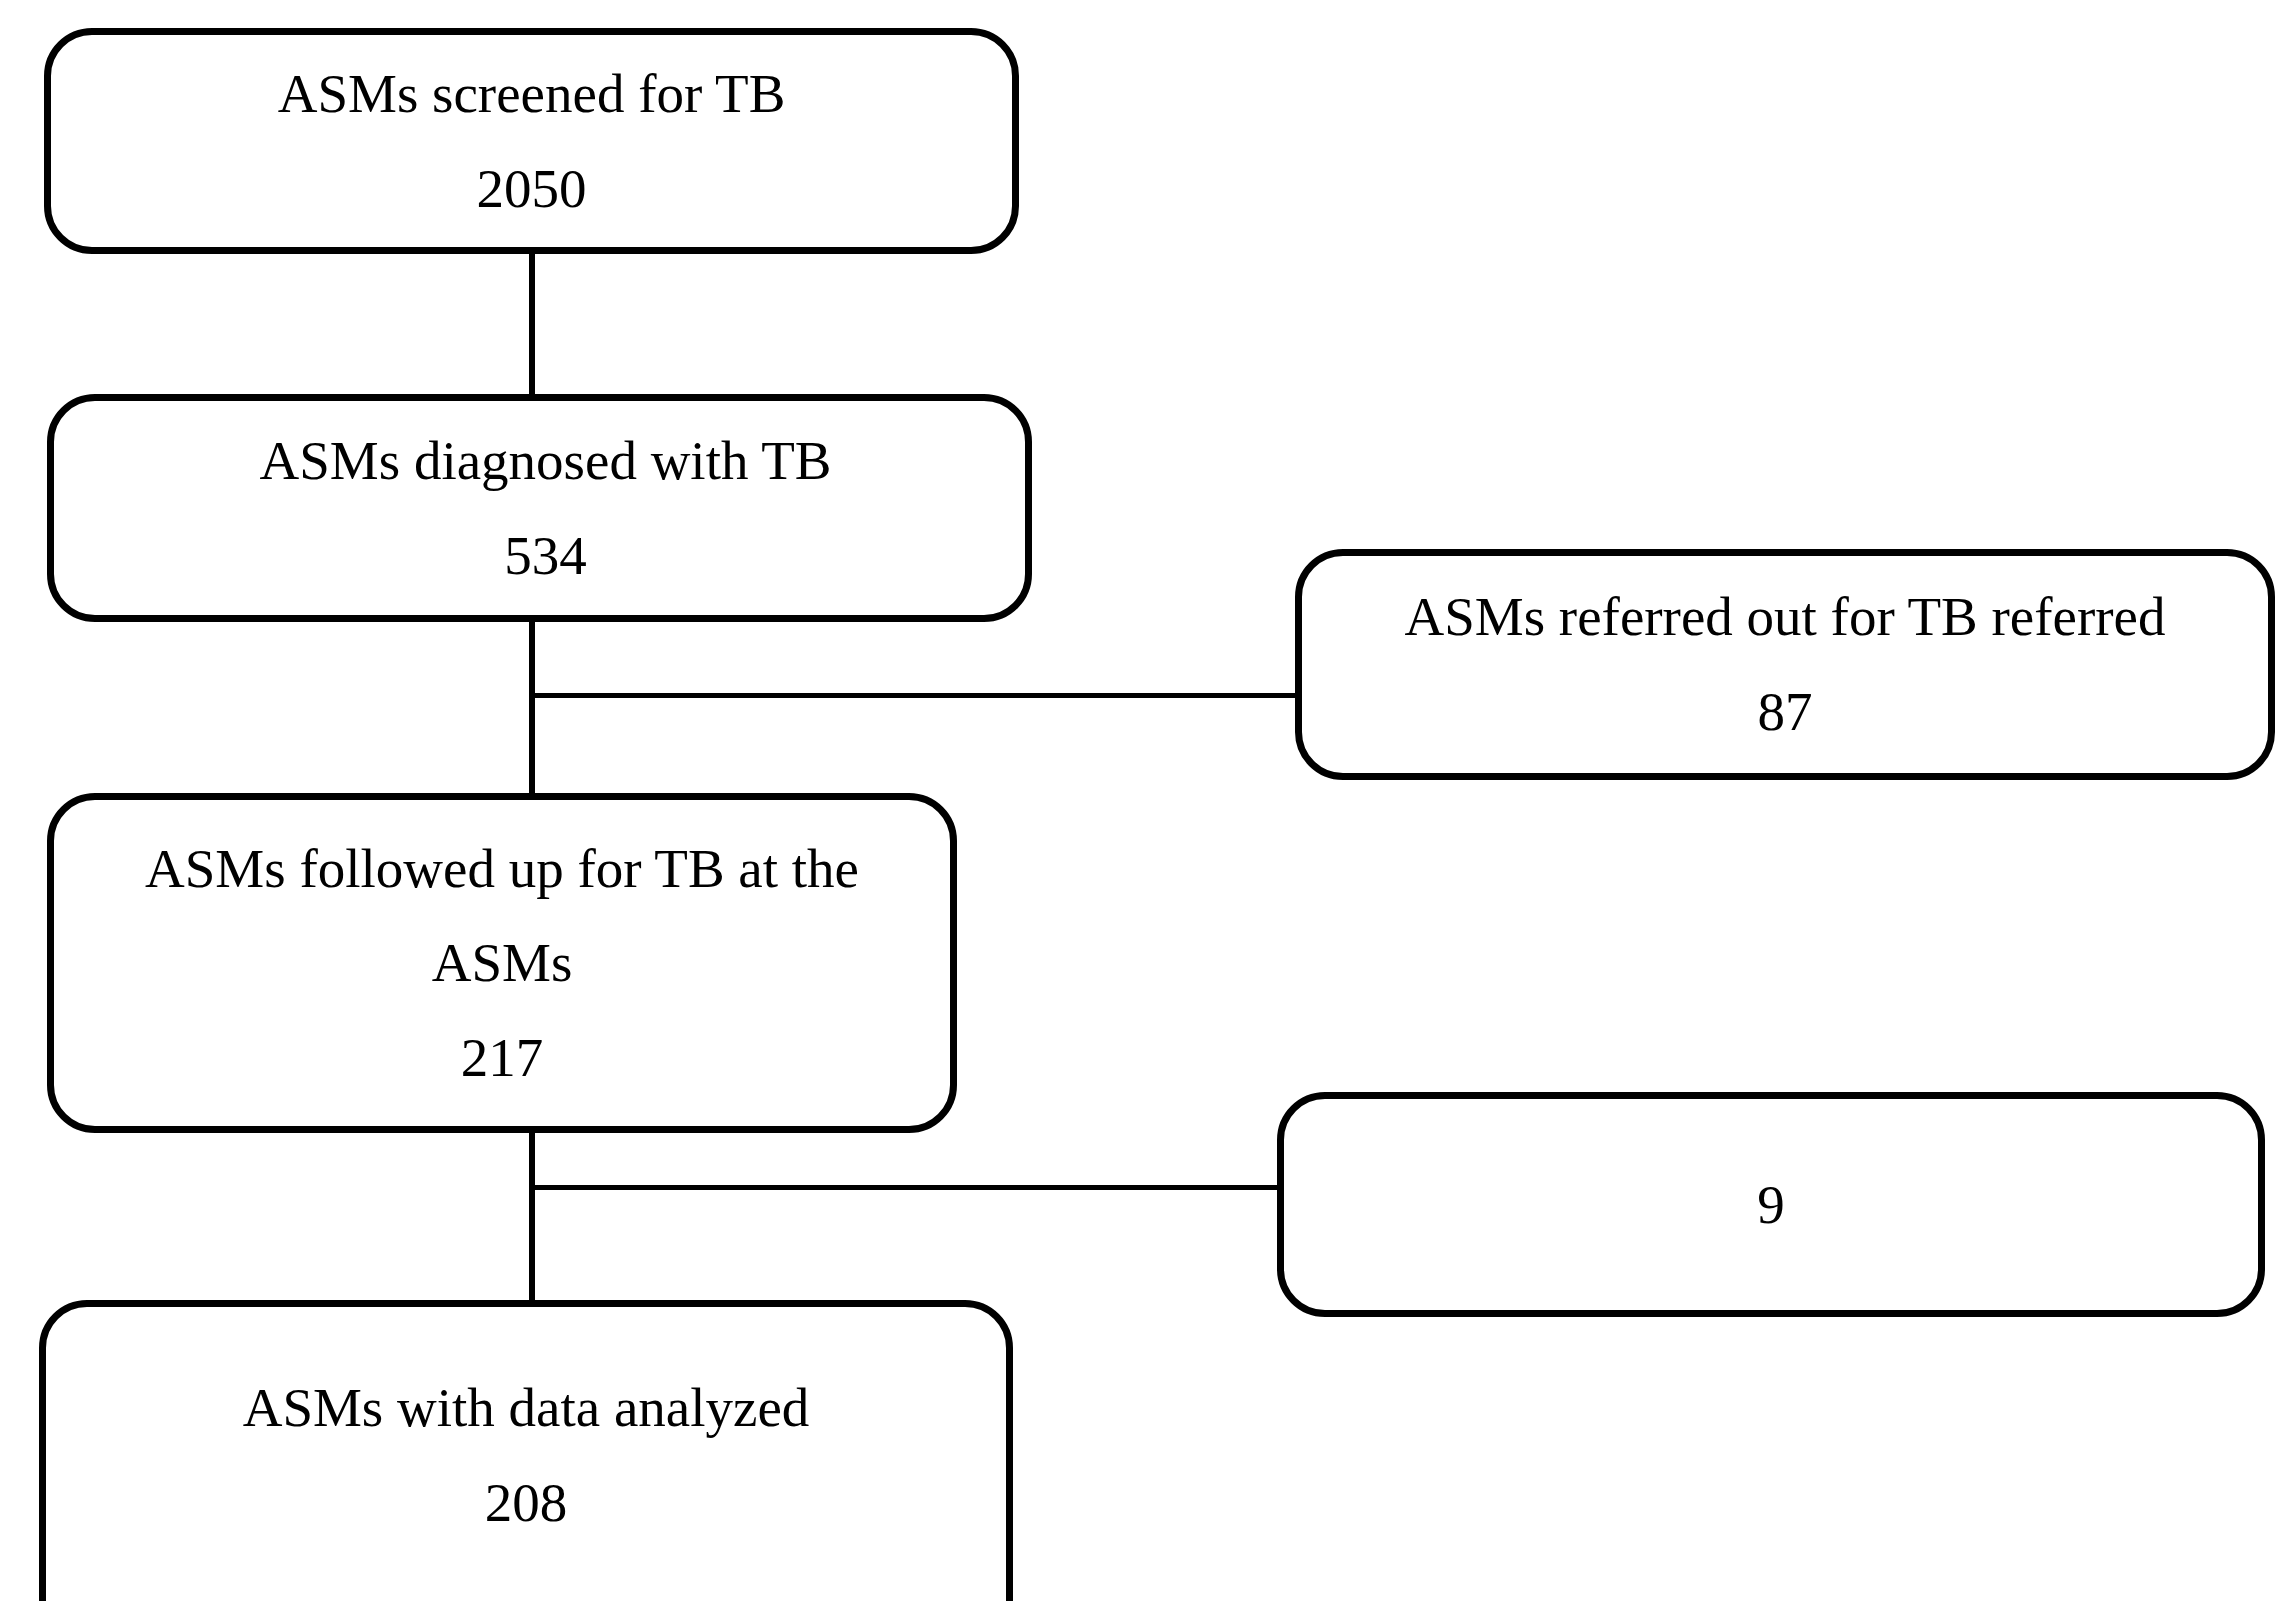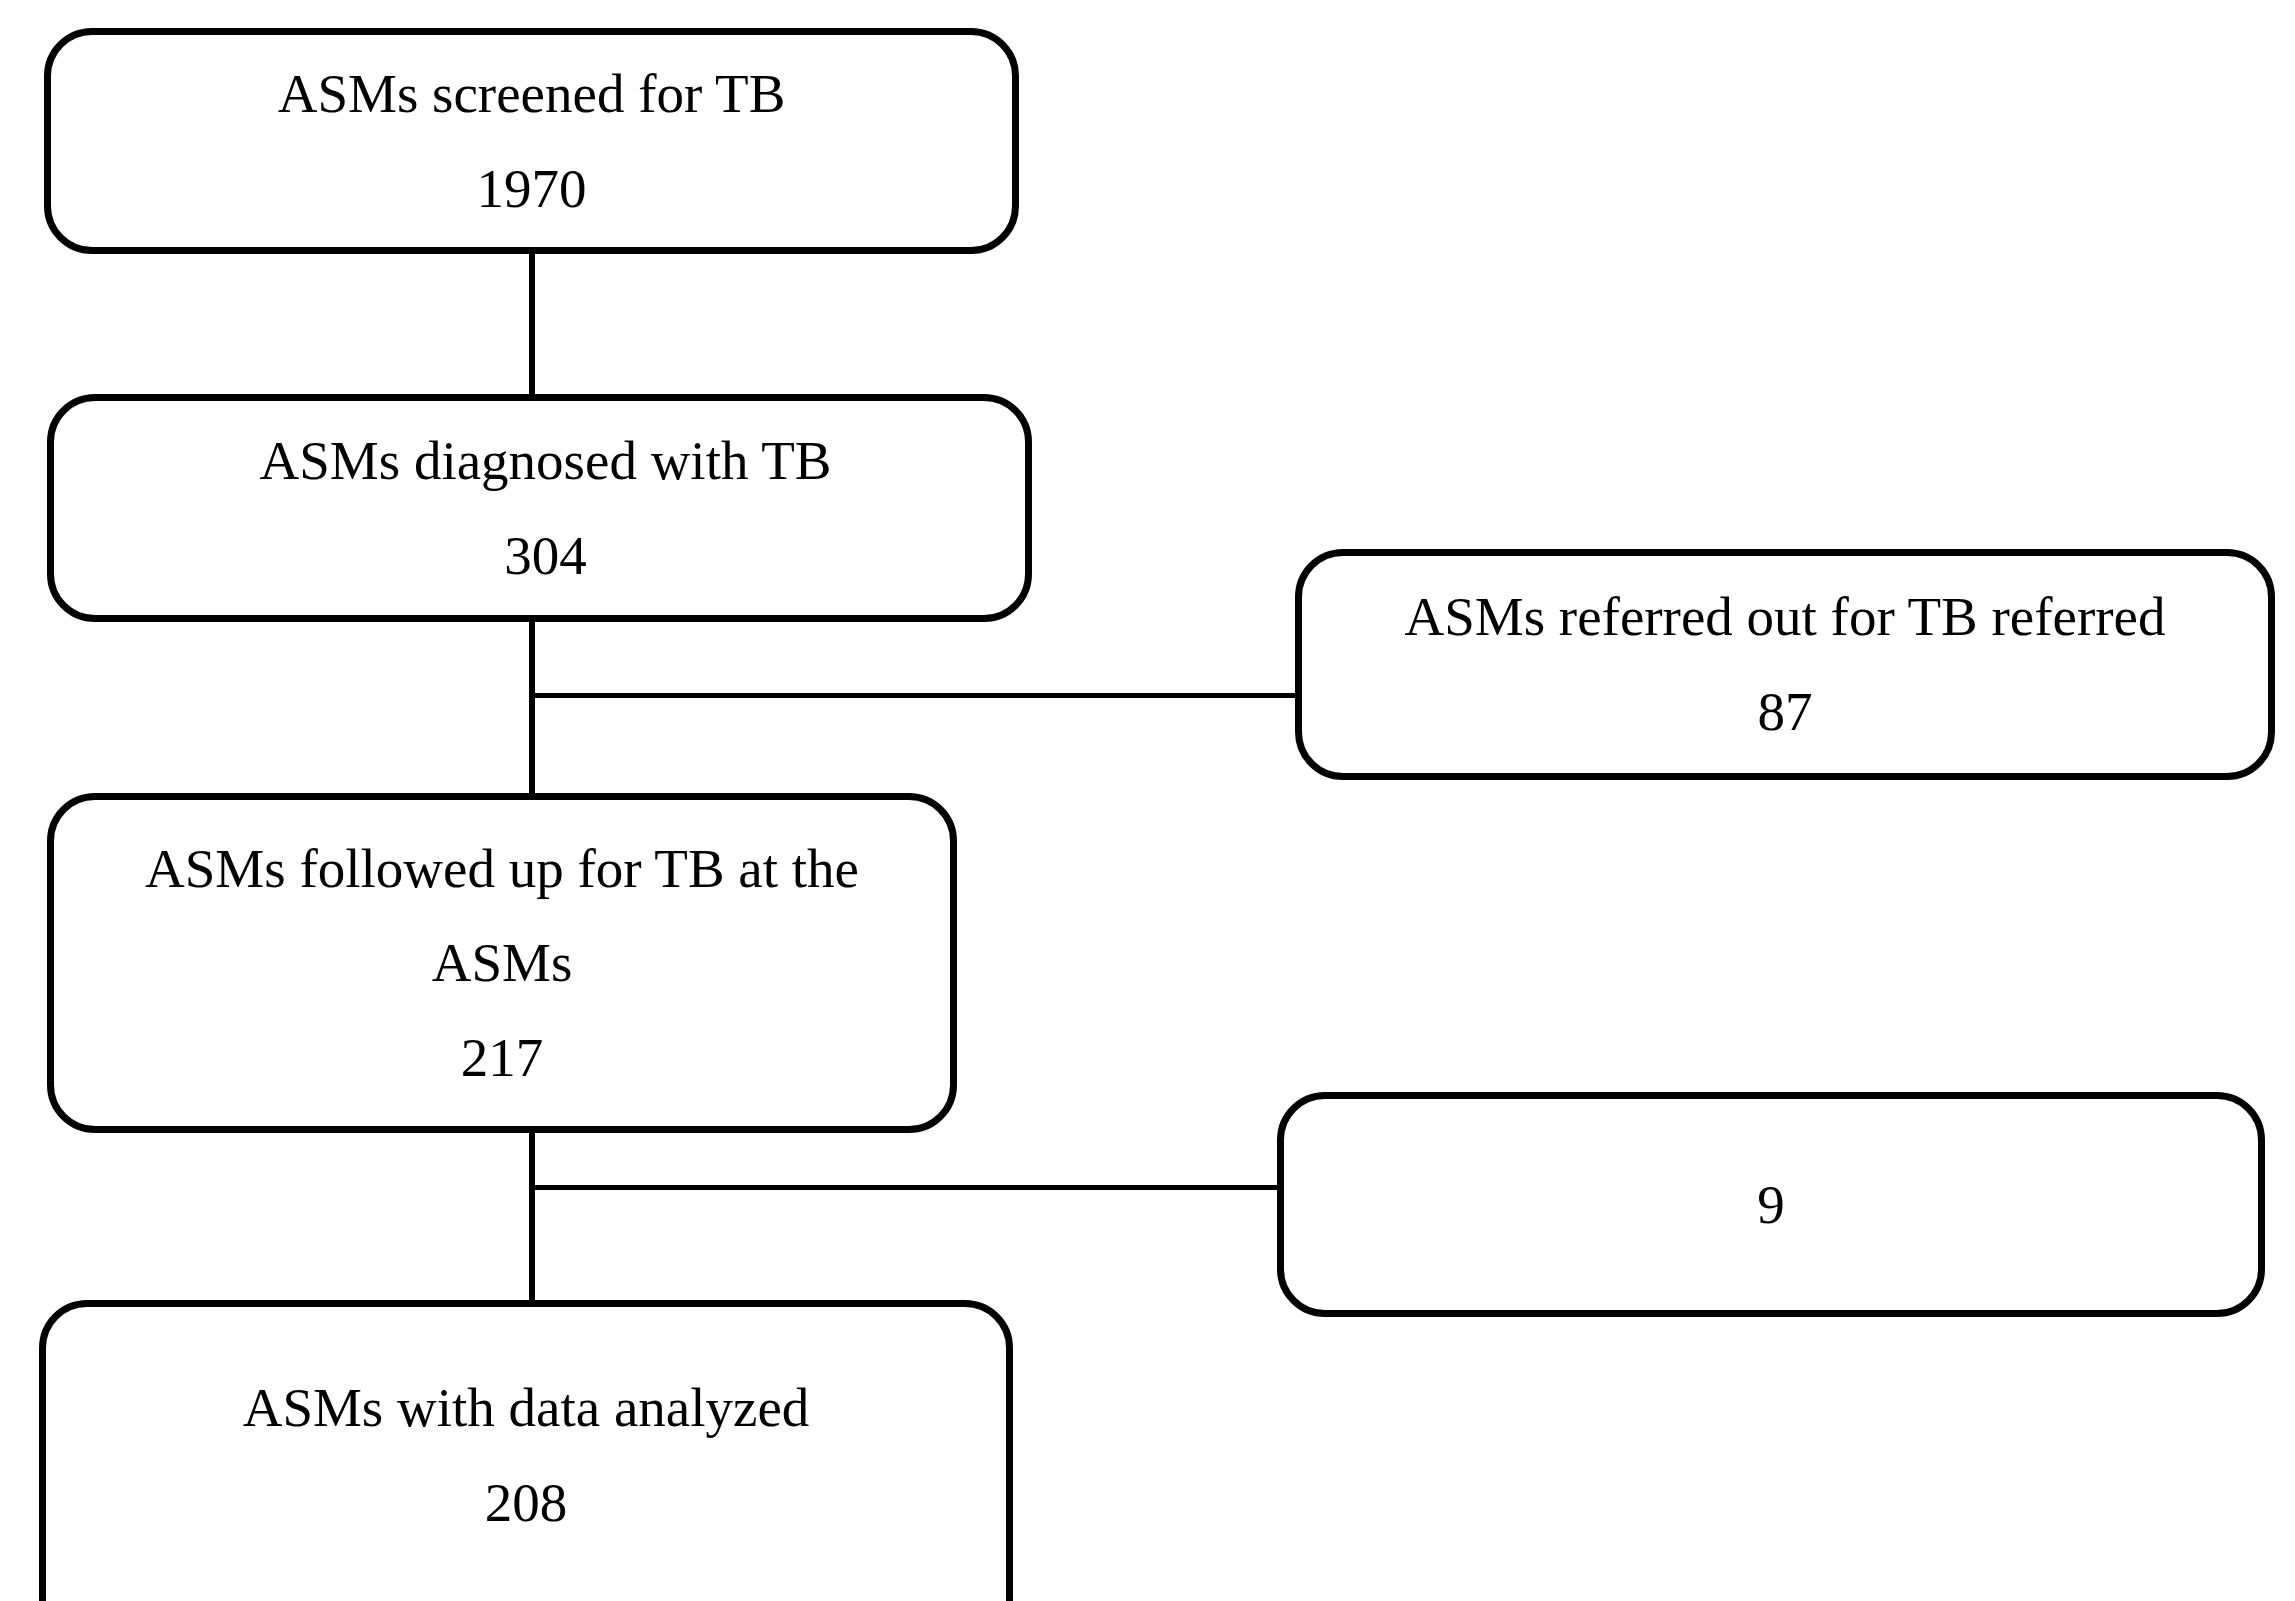--- a/index.html
+++ b/index.html
@@ -47,26 +47,26 @@
 <div class="canvas">
 
   <div class="edge v" style="left:529px; top:251px; height:146px;"></div>
   <div class="edge v" style="left:529px; top:618px; height:178px;"></div>
   <div class="edge v" style="left:529px; top:1130px; height:173px;"></div>
   <div class="edge h" style="left:529px; top:693px; width:771px;"></div>
   <div class="edge h" style="left:529px; top:1185px; width:750px;"></div>
 
   <div class="node" style="left:44px; top:28px; width:975px; height:226px;">
     <div class="node-label">ASMs screened for TB</div>
-    <div class="node-value">1970</div>
+    <div class="node-value">2050</div>
   </div>
 
   <div class="node" style="left:47px; top:394px; width:985px; height:228px;padding-left:12px;">
     <div class="node-label">ASMs diagnosed with TB</div>
-    <div class="node-value">304</div>
+    <div class="node-value">534</div>
   </div>
 
   <div class="node" style="left:47px; top:793px; width:910px; height:340px;">
     <div class="node-label">ASMs followed up for TB at the</div>
     <div class="node-label">ASMs</div>
     <div class="node-value">217</div>
   </div>
 
   <div class="node" style="left:39px; top:1300px; width:974px; height:372px; padding-bottom:61px;">
     <div class="node-label">ASMs with data analyzed</div>

